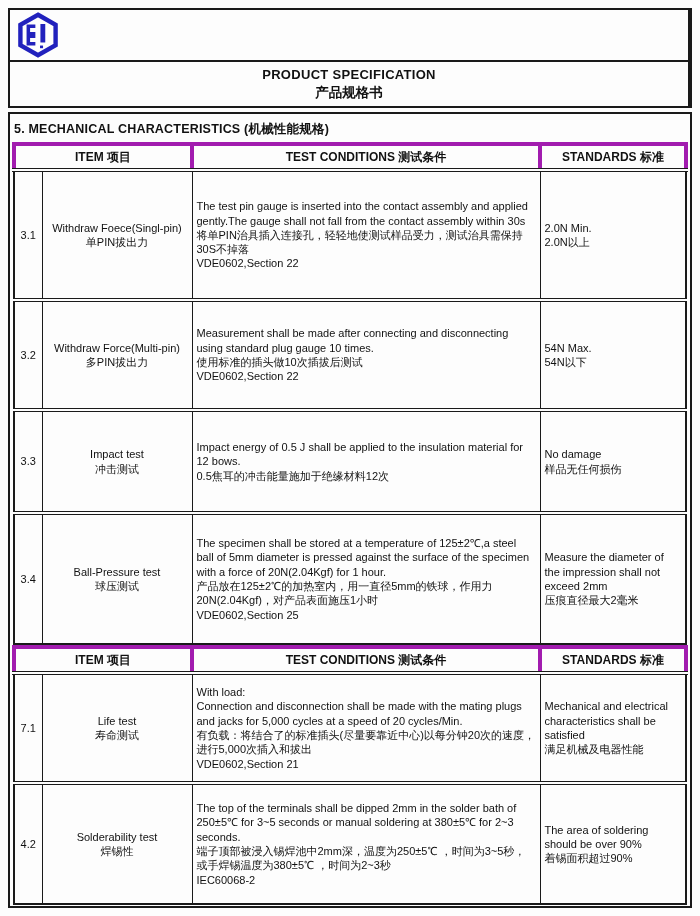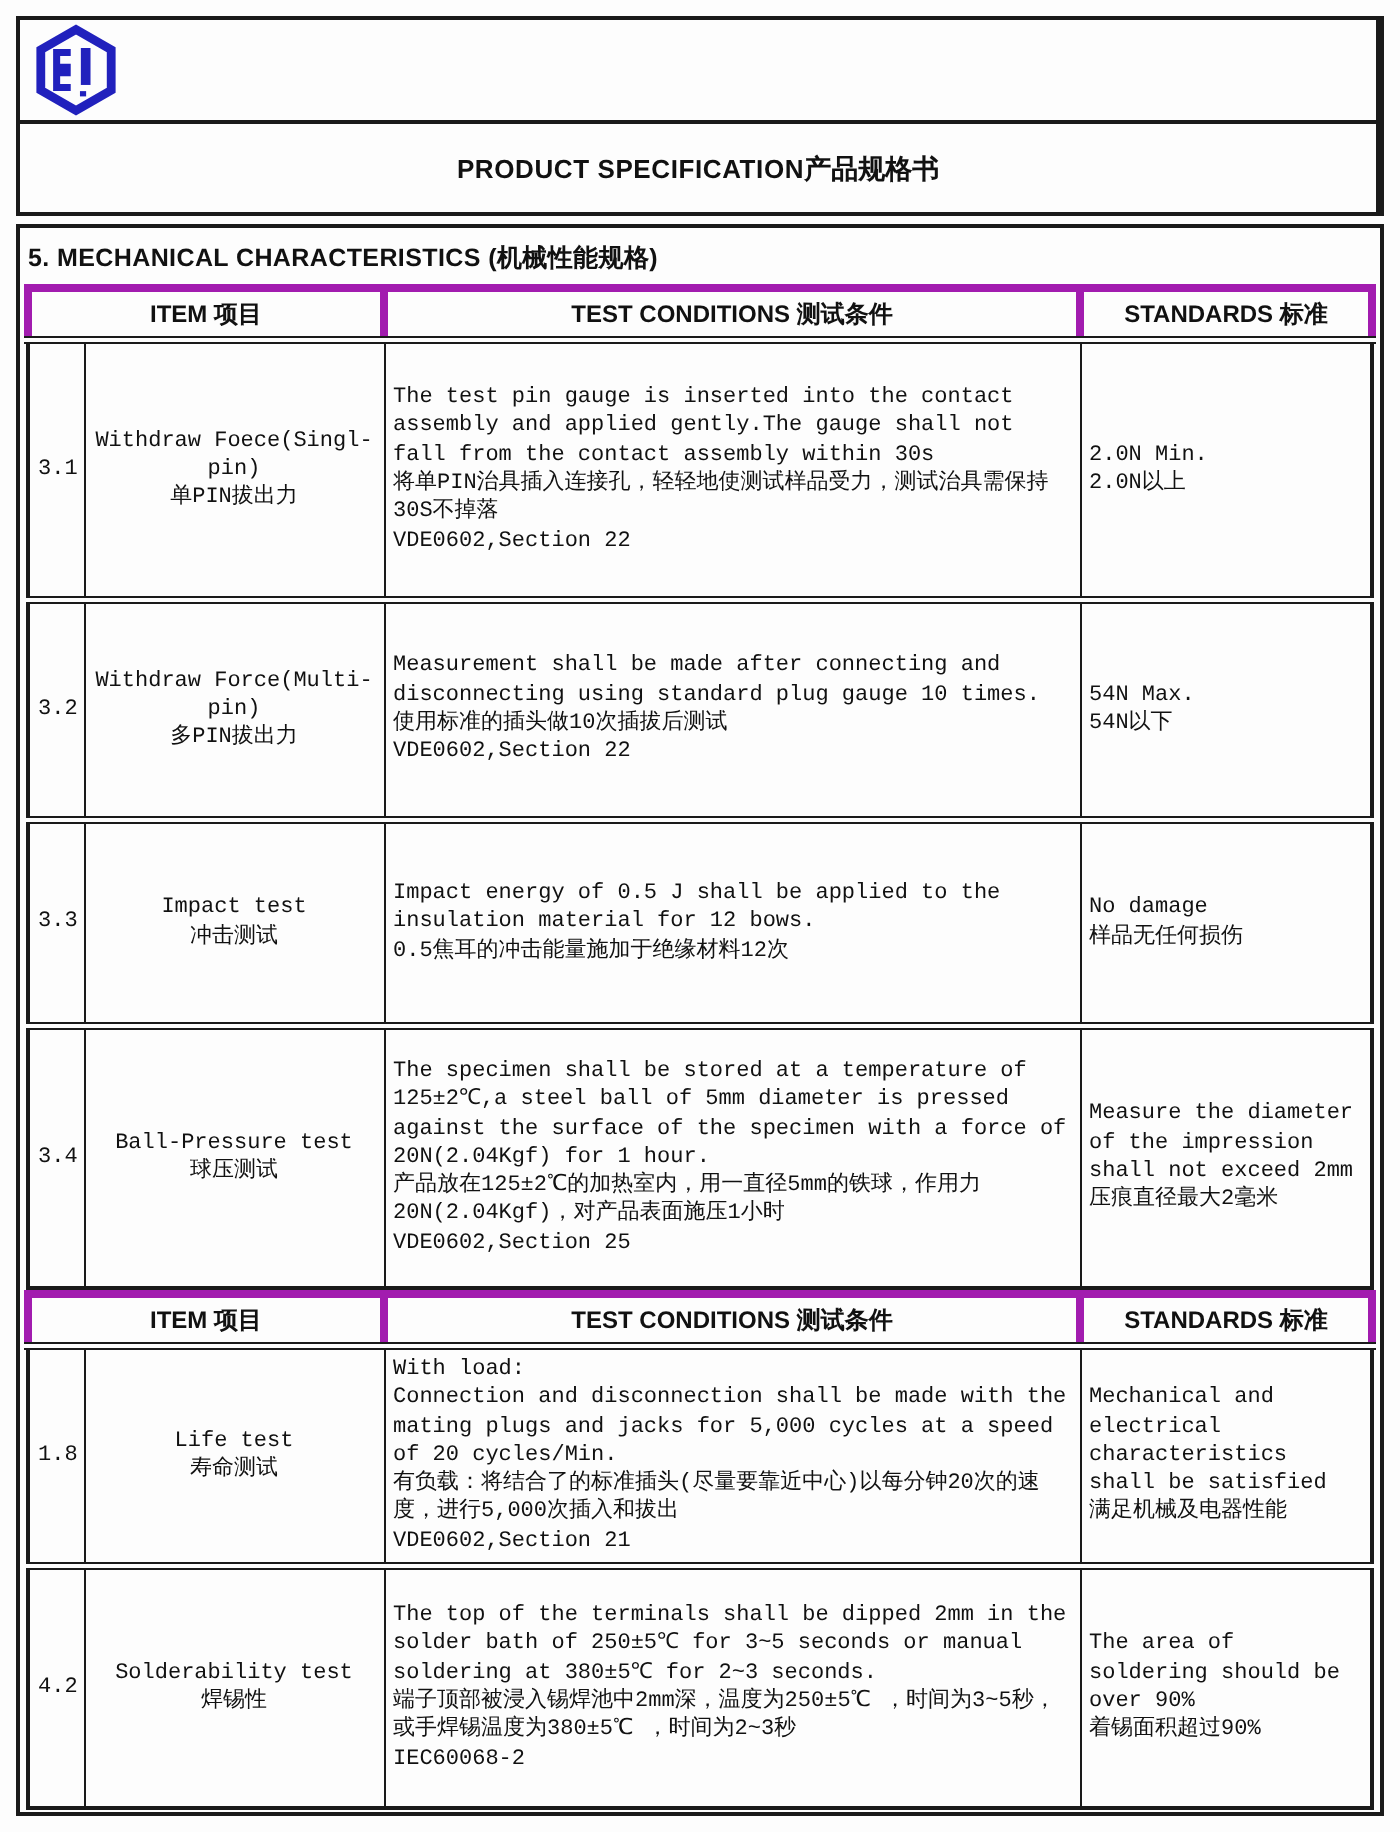--- a/index.html
+++ b/index.html
@@ -17,21 +17,21 @@
   }
   .hdr-left { flex:1; display:flex; flex-direction:column; border-right:2px solid #1a1a1a; }
   .hdr-company {
     flex:1; display:flex; align-items:center; gap:8px;
     padding:2px 6px; border-bottom:2px solid #1a1a1a;
   }
   .hdr-company .names { flex:1; text-align:center; }
   .company-en { font-weight:bold; font-size:13.5px; letter-spacing:0.2px; }
   .company-cn { font-weight:bold; font-size:14px; margin-top:3px; }
   .hdr-title {
-    flex:1; display:flex; flex-direction:row;
+    flex:1; display:flex; flex-direction:column;
     align-items:center; justify-content:center;
   }
   .title-en { font-weight:bold; font-size:13px; letter-spacing:0.3px; }
   .title-cn { font-weight:bold; font-size:13.5px; margin-top:2px; }
   .hdr-right { width:272px; display:grid; grid-template-columns:130px 1fr; grid-auto-rows:1fr; }
   .hdr-right .cell {
     display:flex; align-items:center; justify-content:center;
     font-weight:bold; font-size:13px;
     border-bottom:1.5px solid #1a1a1a;
   }
@@ -52,21 +52,21 @@
     font-size:11px; table-layout:fixed;
   }
   table.spec th {
     border:4px solid #a21caf; font-weight:bold; font-size:12px;
     height:20px; padding:1px 2px; text-align:center;
   }
   table.spec td {
     border:1px solid #1a1a1a; padding:2px 4px;
     vertical-align:middle; line-height:1.3;
   }
-  table.spec tbody td { border-top:4px double #1a1a1a;font-family:Liberation Mono, monospace; }
+  table.spec tbody td { border-top:4px double #1a1a1a; }
   td.no  { width:26px; text-align:center; padding:0; }
   td.item{ width:148px; text-align:center; white-space:pre-line; }
   td.cond{ white-space:pre-line; }
   td.std { width:140px; white-space:pre-line; }
   col.c-no{ width:28px; } col.c-item{ width:150px; } col.c-std{ width:146px; }
   tr.r31 td{ height:122px; } tr.r32 td{ height:102px; }
   tr.r33 td{ height:95px;  } tr.r34 td{ height:124px; }
   tr.r41 td{ height:102px;margin-left:11px; } tr.r42 td{ height:114px; }
   .logo { flex:0 0 auto; display:block; }
 </style>
@@ -161,21 +161,21 @@
         </colgroup>
       <thead>
         <tr>
           <th colspan="2">ITEM 项目</th>
           <th>TEST CONDITIONS 测试条件</th>
           <th>STANDARDS 标准</th>
         </tr>
       </thead>
       <tbody>
         <tr class="r41">
-          <td class="no">1.8</td>
+          <td class="no">7.1</td>
           <td class="item">Life test
 寿命测试</td>
           <td class="cond">With load:
 Connection and disconnection shall be made with the mating plugs and jacks for 5,000 cycles at a speed of 20 cycles/Min.
 有负载：将结合了的标准插头(尽量要靠近中心)以每分钟20次的速度，进行5,000次插入和拔出
 VDE0602,Section 21</td>
           <td class="std">Mechanical and electrical characteristics shall be satisfied
 满足机械及电器性能</td>
         </tr>
         <tr class="r42">

